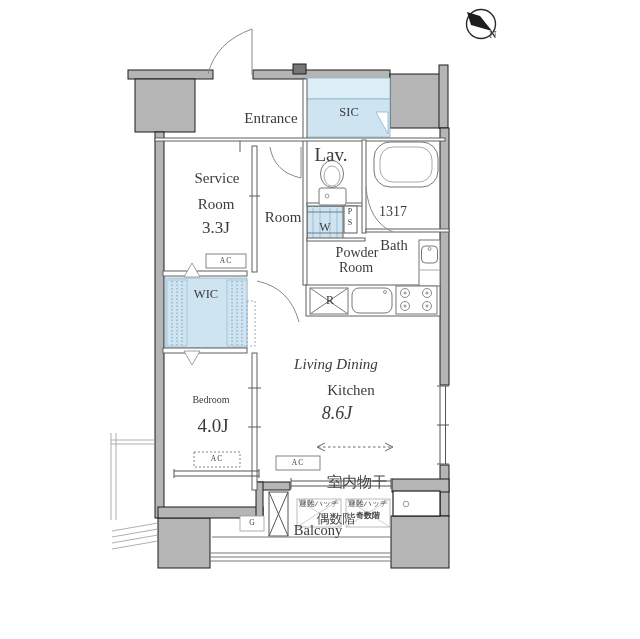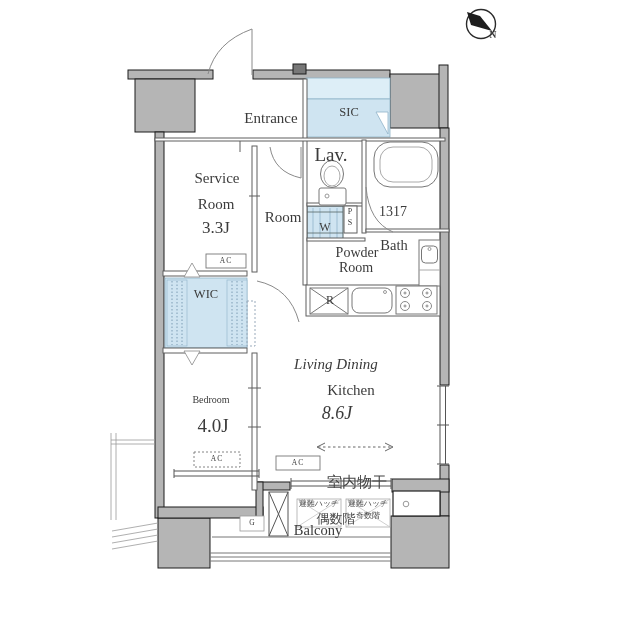--- a/index.html
+++ b/index.html
@@ -237,17 +237,17 @@
 <div class="lbl" style="left:252px;top:519px;font-size:7.5px;">G</div>
 
 <div class="lbl" style="left:226px;top:257px;font-size:7.5px;letter-spacing:1px;">AC</div>
 <div class="lbl" style="left:298px;top:459px;font-size:7.5px;letter-spacing:1px;">AC</div>
 <div class="lbl" style="left:217px;top:455px;font-size:7.5px;letter-spacing:1px;">AC</div>
 
 <div class="lbl jp" style="left:357px;top:431px;font-size:15px;margin-top:44px;">室内物干</div>
 <div class="lbl jp" style="left:319px;top:500px;font-size:8px;">避難ハッチ</div>
 <div class="lbl jp" style="left:336px;top:512px;font-size:13px;text-align:right;">偶数階</div>
 <div class="lbl jp" style="left:368px;top:500px;font-size:8px;">避難ハッチ</div>
-<div class="lbl jp" style="left:368px;top:512px;font-size:8px;">奇数階</div>
+<div class="lbl jp" style="left:368px;top:512px;font-size:8px;font-weight:bold;">奇数階</div>
 
 <div class="lbl bold" style="left:493px;top:31px;font-size:9.5px;">N</div>
 
 </div>
 
 </body></html>

